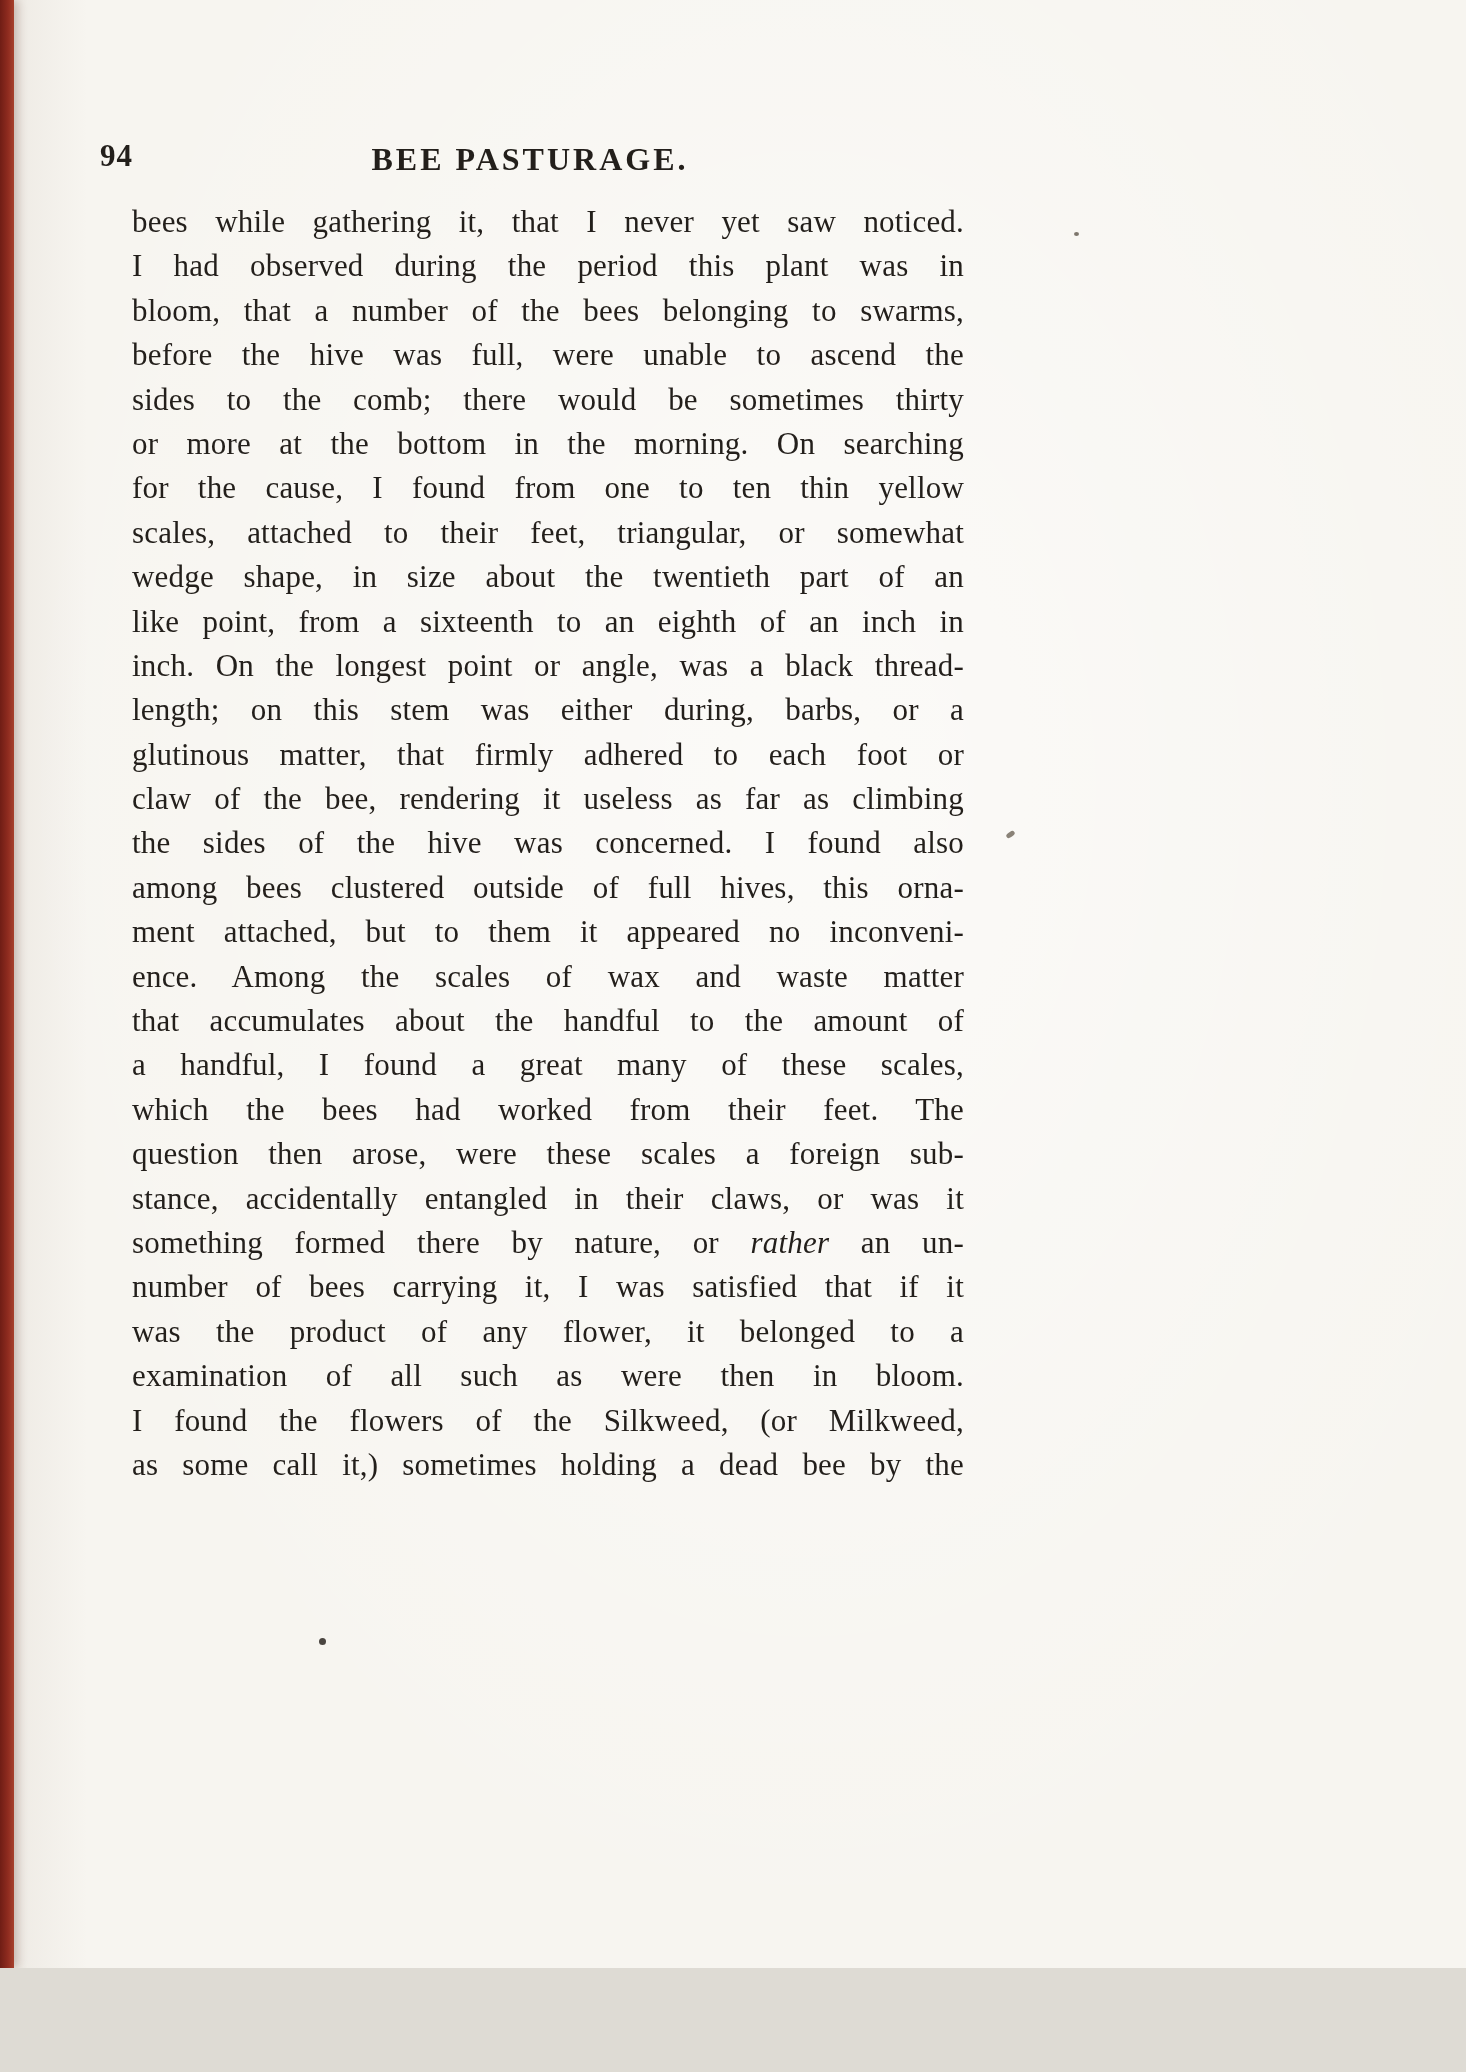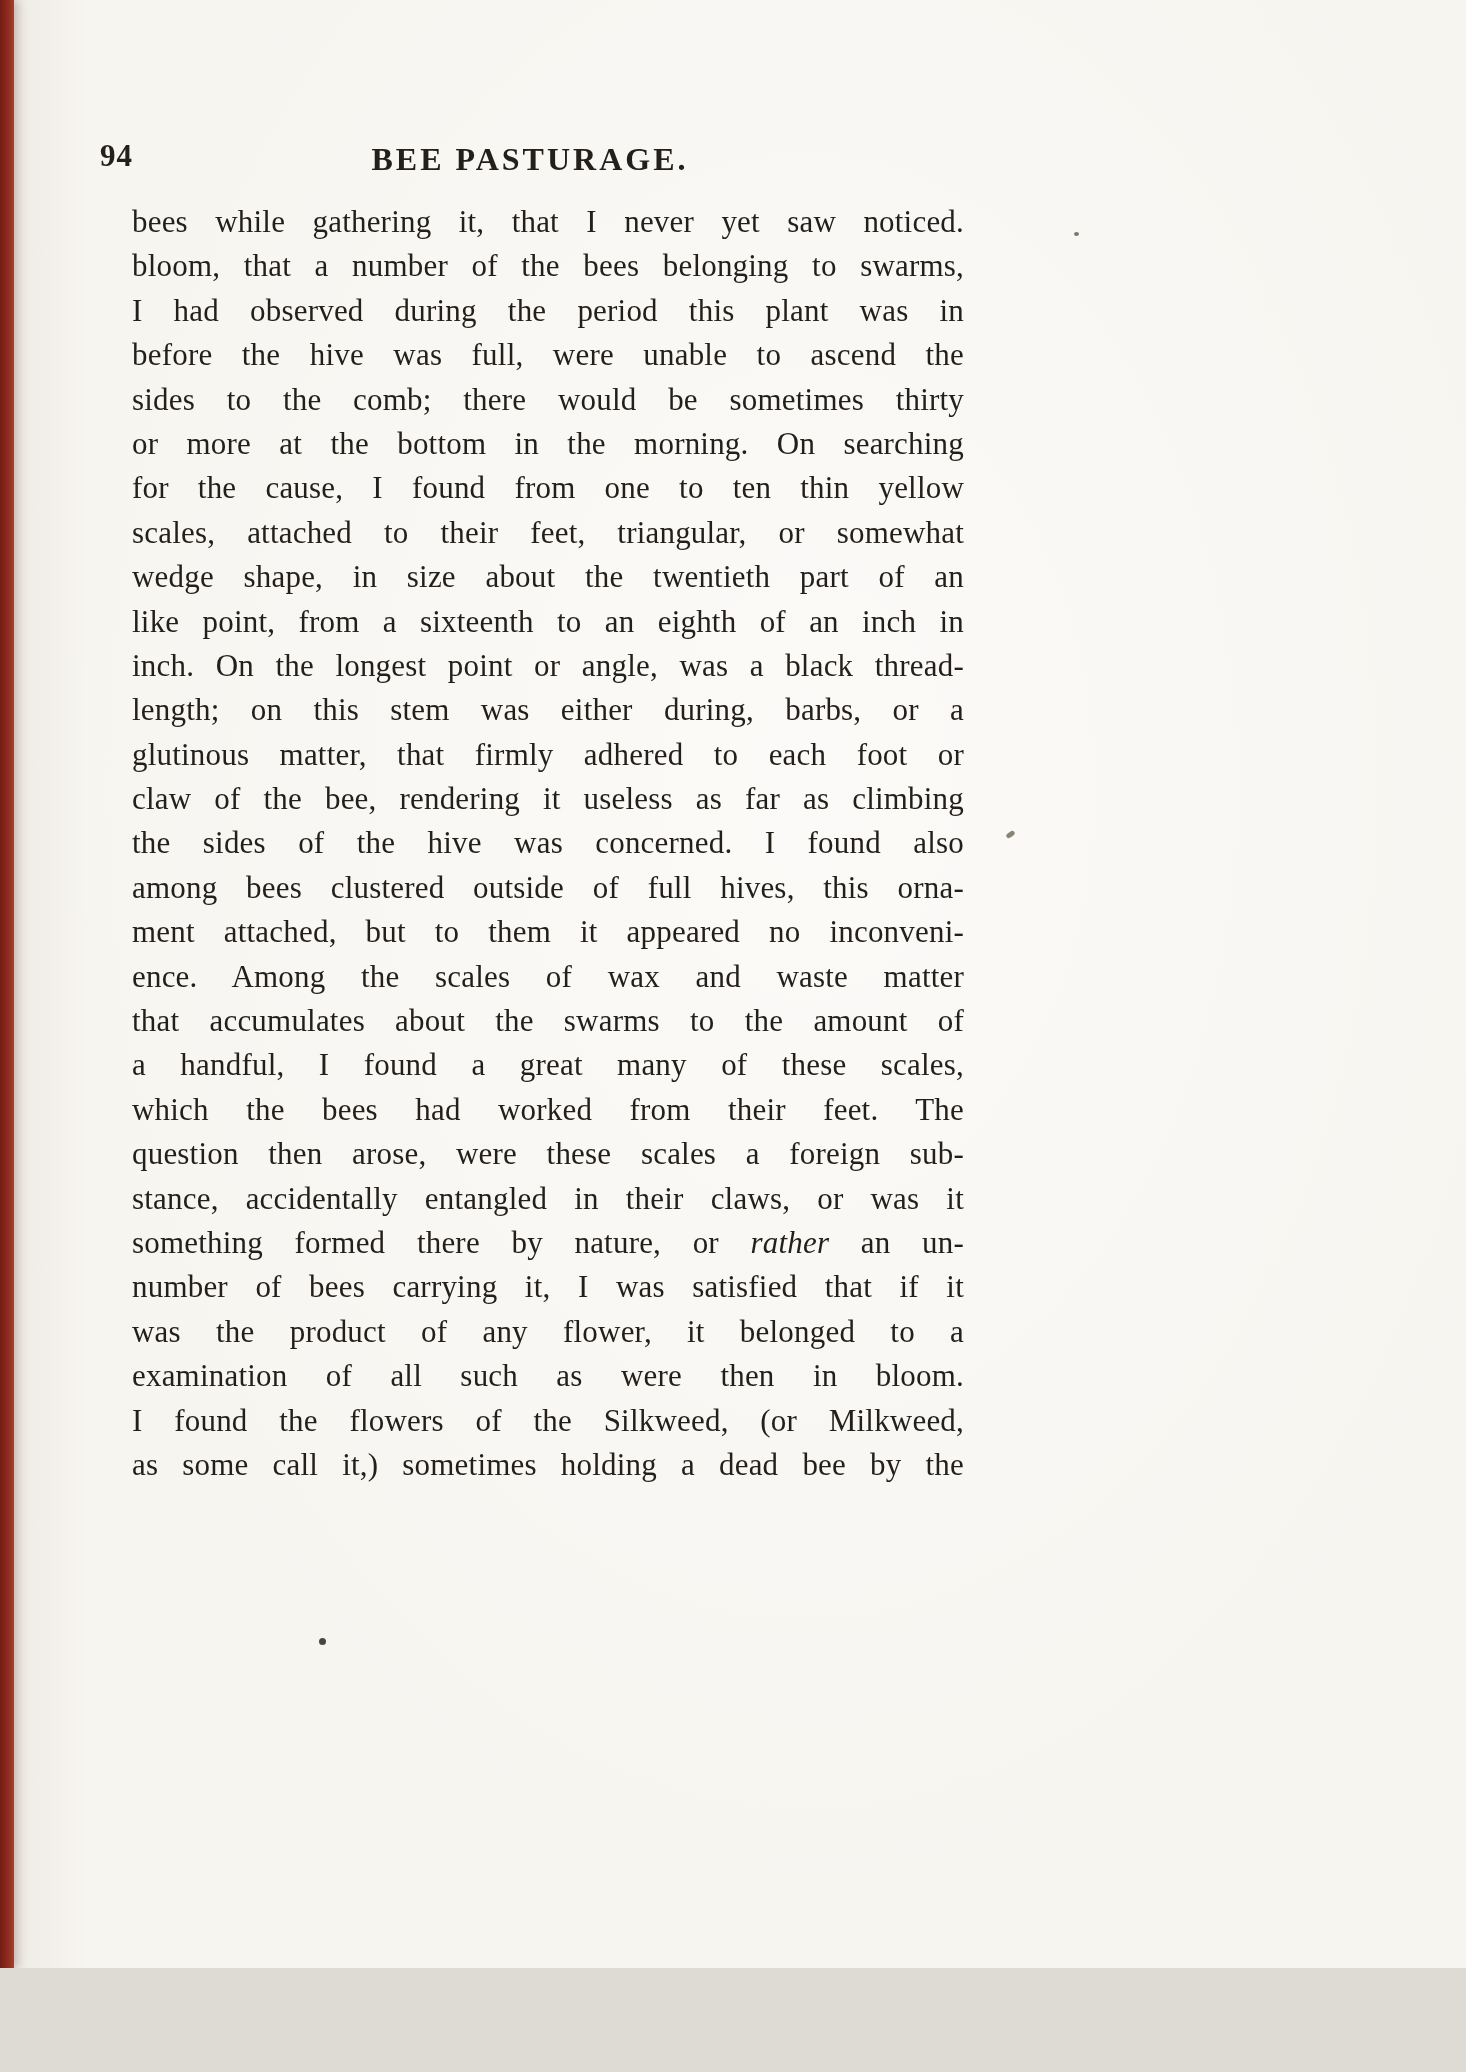--- a/index.html
+++ b/index.html
@@ -96,38 +96,38 @@
 
   <div class="edge-strip"></div>
 
   <div class="header">
     <span class="page-number">94</span>
     <span class="running-title">BEE PASTURAGE.</span>
   </div>
 
   <div class="body-text">
       <div class="line">bees while gathering it, that I never yet saw noticed.</div>
+      <div class="line">I had observed during the period this plant was in</div>
       <div class="line">bloom, that a number of the bees belonging to swarms,</div>
-      <div class="line">I had observed during the period this plant was in</div>
       <div class="line">before the hive was full, were unable to ascend the</div>
       <div class="line">sides to the comb; there would be sometimes thirty</div>
       <div class="line">or more at the bottom in the morning.  On searching</div>
       <div class="line">for the cause, I found from one to ten thin yellow</div>
       <div class="line">scales, attached to their feet, triangular, or somewhat</div>
       <div class="line">wedge shape, in size about the twentieth part of an</div>
       <div class="line">like point, from a sixteenth to an eighth of an inch in</div>
       <div class="line">inch.  On the longest point or angle, was a black thread-</div>
       <div class="line">length; on this stem was either during, barbs, or a</div>
       <div class="line">glutinous matter, that firmly adhered to each foot or</div>
       <div class="line">claw of the bee, rendering it useless as far as climbing</div>
       <div class="line">the sides of the hive was concerned.  I found also</div>
       <div class="line">among bees clustered outside of full hives, this orna-</div>
       <div class="line">ment attached, but to them it appeared no inconveni-</div>
       <div class="line">ence.  Among the scales of wax and waste matter</div>
-      <div class="line">that accumulates about the swarms to the amount of</div>
+      <div class="line">that accumulates about the handful to the amount of</div>
       <div class="line">a handful, I found a great many of these scales,</div>
       <div class="line">which the bees had worked from their feet.  The</div>
       <div class="line">question then arose, were these scales a foreign sub-</div>
       <div class="line">stance, accidentally entangled in their claws, or was it</div>
       <div class="line">something formed there by nature, or <i>rather</i> an un-</div>
       <div class="line">number of bees carrying it, I was satisfied that if it</div>
       <div class="line">was the product of any flower, it belonged to a</div>
       <div class="line">examination of all such as were then in bloom.</div>
       <div class="line">I found the flowers of the Silkweed, (or Milkweed,</div>
       <div class="line">as some call it,) sometimes holding a dead bee by the</div>

